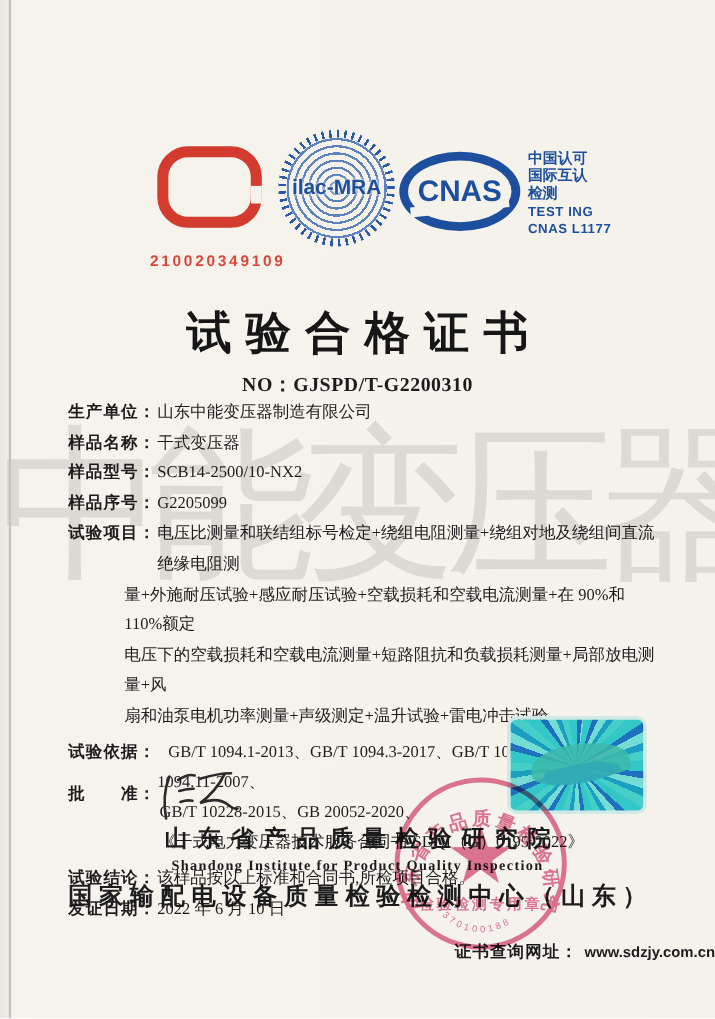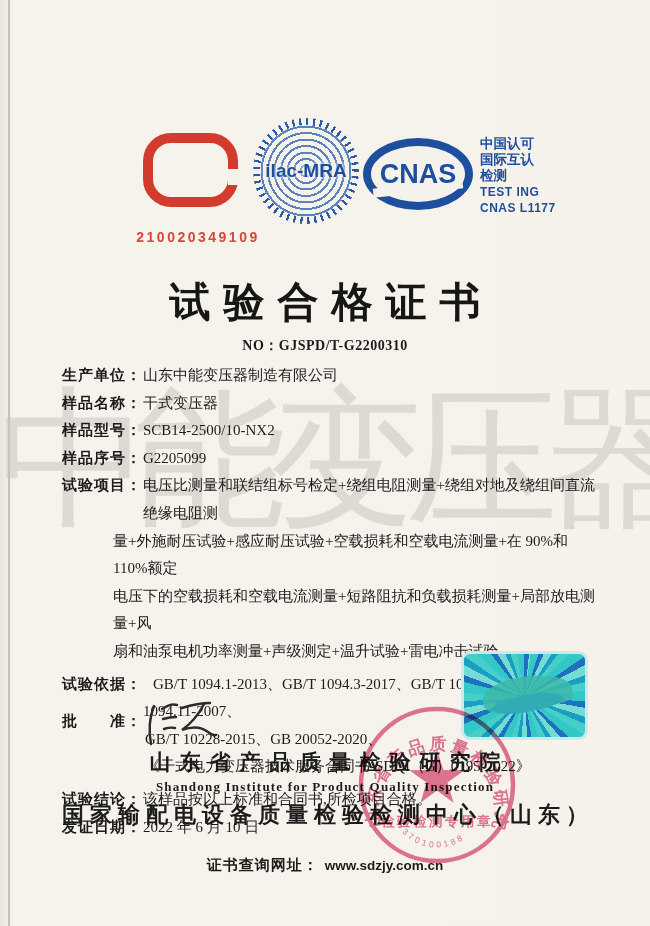--- a/index.html
+++ b/index.html
@@ -50,21 +50,21 @@
           background:#f5f2eb; transform:rotate(-6deg); }
   .cnas-label2 { position:absolute; z-index:2; }
   .cnas-side { position:absolute; left:480px; top:18px; color:#1d4f9e; line-height:16px;
           font-family:"Liberation Sans",sans-serif; }
   .cnas-side .cjk { font-size:13.5px; font-weight:bold; }
   .cnas-side .lat { font-size:12px; font-weight:bold; letter-spacing:.5px; }
 
   
   .title-block { position:absolute; top:275px; left:0; width:650px; text-align:center; }
   .main-title { font-size:41px; font-weight:bold; letter-spacing:13px; color:#161616; text-indent:13px; }
-  .no-line { margin-top:7px; font-size:14px; font-weight:bold; letter-spacing:.5px; }
+  .no-line { margin-top:7px; font-size:18px; font-weight:bold; letter-spacing:.5px; }
   .report-line { margin-top:2px; font-size:15.5px; font-weight:bold; }
 
   
   .fields { position:absolute; top:362px; left:62px; width:540px; font-size:15px; }
   .frow { display:flex; line-height:27.6px; }
   .flabel { font-weight:bold; width:81px; flex:0 0 81px; letter-spacing:1px; }
   .fval { flex:1; }
   .fline { display:block; }
   .frow.hang .fline + .fline { margin-left:-30px; }
   .frow.basis .fline:first-child { text-indent:10px; }
@@ -76,21 +76,21 @@
   .signature { position:absolute; top:696px; left:138px; z-index:2; }
 
   
   .institute { position:absolute; top:748px; left:0; width:650px; text-align:center; }
   .inst-cn1 { font-size:21px; font-weight:bold; letter-spacing:9px; text-indent:9px; }
   .inst-en1 { margin-top:3px; font-size:13px; font-weight:bold; letter-spacing:1.2px; }
   .inst-cn2 { margin-top:5px; font-size:22px; font-weight:bold; letter-spacing:6px; text-indent:6px; }
   .inst-en2 { margin-top:2px; font-size:11.5px; font-weight:bold; letter-spacing:0px; }
 
   
-  .footer { position:absolute; top:856px; left:0; width:650px; text-align:center; font-size:15px; }
+  .footer { position:absolute; top:856px; left:0; width:650px; text-align:right; font-size:15px; }
   .footer .flab { font-weight:bold; letter-spacing:1px; }
   .footer .furl { font-weight:bold; font-size:13.5px; font-family:"Liberation Sans",sans-serif; margin-left:6px; }
 
   
   .stamp { position:absolute; left:352px; top:700px; z-index:3; opacity:.82; mix-blend-mode:multiply; }
 
   
   .sticker { position:absolute; left:461px; top:651px; width:127px; height:89px; z-index:2;
     border-radius:9px; border:3px solid #cfeae6;
     background:repeating-conic-gradient(from 8deg at 50% 52%,

